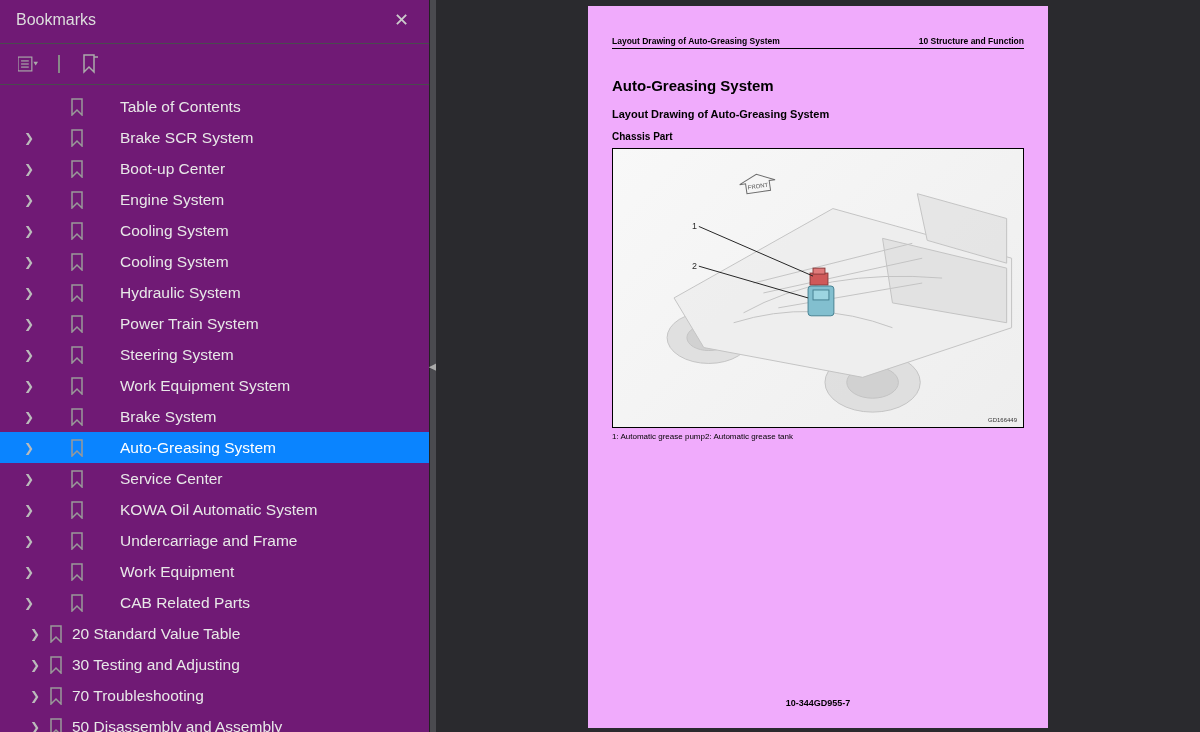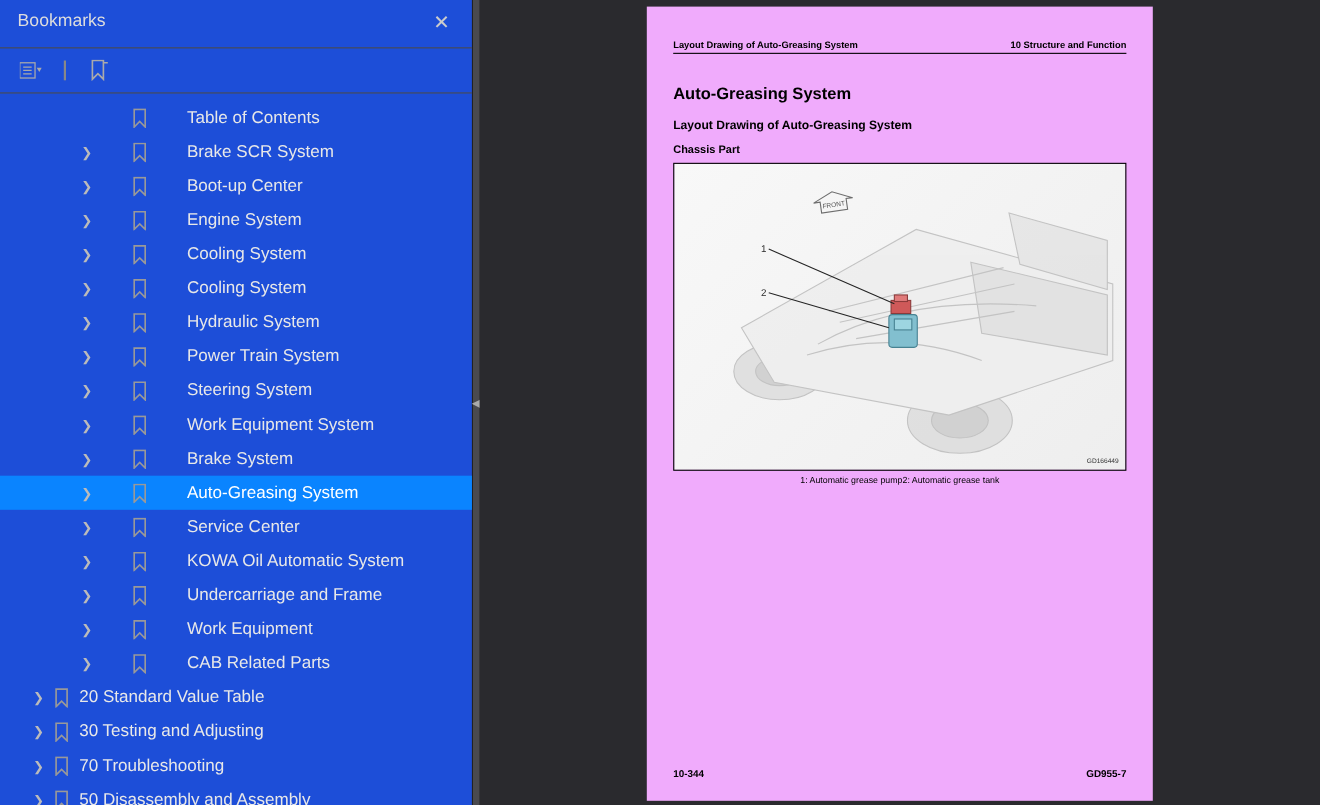--- a/index.html
+++ b/index.html
@@ -1,58 +1,58 @@
 <!DOCTYPE html>
 <html><head>
 <meta charset="utf-8">
 <style>
 * { margin: 0; padding: 0; box-sizing: border-box; }
 html, body { width: 1200px; height: 732px; overflow: hidden; font-family: "Segoe UI", Arial, sans-serif; }
 body { display: flex; background: #333; }
 
 
-.sidebar { width: 430px; height: 100%; background: #1d4ed8; color: #e8e8e8; display: flex; flex-direction: column; border-right: 1px solid #222; }
+.sidebar { width: 430px; height: 100%; background: #701a75; color: #e8e8e8; display: flex; flex-direction: column; border-right: 1px solid #222; }
 .sidebar-header { display: flex; align-items: center; justify-content: space-between; padding: 5px 14px 8px 16px; border-bottom: 1px solid #4a4a4f; font-size: 16px; font-weight: 400; color: #ddd; }
 .close-x { font-size: 18px; color: #ccc; cursor: pointer; padding: 4px 6px; }
 .toolbar-row { display: flex; align-items: center; gap: 18px; padding: 10px 14px 10px 18px; border-bottom: 1px solid #4a4a4f; }
 .toolbar-icon { width: 20px; height: 20px; display:flex; align-items:center; justify-content:center; color:#bbb; cursor:pointer; }
 .thinline { border-left:2px solid #888; height:18px; margin: 0 2px; }
 
 
 .tree-wrap { flex: 1; overflow-y: auto; position: relative; padding-top: 6px; }
 .tree-wrap::-webkit-scrollbar { width: 12px; }
 .tree-wrap::-webkit-scrollbar-track { background: #38383d; }
 .tree-wrap::-webkit-scrollbar-thumb { background: #111; border-radius: 0; }
 .tree { list-style: none; font-size: 15.5px; color: #e8e8e8; }
 .node { display: flex; align-items: center; height: 31px; cursor: pointer; white-space: nowrap; }
 .node.selected { background: #0a84ff; color: #fff; }
 .node .chev { width: 14px; text-align: center; color: #bbb; font-size: 12px; flex-shrink:0; }
 .node .bm { width: 16px; height: 18px; margin: 0 8px 0 4px; flex-shrink:0; fill:none; stroke:#999; stroke-width:1.5; }
 .node .label { }
 .depth1 { padding-left: 28px; }
-.depth2 { padding-left: 72px; gap: 27px; }
+.depth2 { padding-left: 22px; gap: 27px; }
 .depth1 .chev, .depth2 .chev { margin-right: 2px; }
 
 
 .collapse-handle { width: 6px; background: #4a4a4f; display:flex; align-items:center; justify-content:center; cursor:pointer; }
 .collapse-handle .tri { color:#aaa; font-size:11px; }
 
 
 .main { flex:1; background:#2a2a2e; display:flex; justify-content:center; overflow:auto; position:relative; }
 .page { width: 460px; background:#f0abfc; margin-top:6px; padding: 30px 24px 20px 24px; font-family: Arial, sans-serif; color:#000; font-size:9px; display:flex; flex-direction:column; height: calc(100% - 10px); }
 .pg-top { display:flex; justify-content:space-between; font-size:8.5px; font-weight:bold; border-bottom:1.5px solid #000; padding-bottom:2px; }
 .pg-title { font-size:15px; font-weight:bold; margin-top:28px; }
 .pg-sub { font-size:8px; margin-top:2px; }
 .pg-h2 { font-size:11px; font-weight:bold; margin-top:14px; }
 .pg-h3 { font-size:10px; font-weight:bold; margin-top:11px; }
 .diagram-box { border:1px solid #000; margin-top:6px; height:280px; position:relative; overflow:hidden; background: linear-gradient(135deg,#f8f8f8 0%,#eee 100%); }
 .diagram-svg { width:100%; height:100%; opacity:0.85; }
 .diag-id { position:absolute; bottom:4px; right:6px; font-size:6px; color:#333; }
-.callouts { display:flex; justify-content:center; font-size:8px; margin-top:4px; }
-.pg-footer { margin-top:auto; display:flex; justify-content:space-between; font-size:9px; font-weight:bold; padding-top:20px; }
+.callouts { display:flex; justify-content:flex-start; font-size:8px; margin-top:4px; }
+.pg-footer { margin-top:auto; display:flex; justify-content:center; font-size:9px; font-weight:bold; padding-top:20px; }
 
 .cursor { position:absolute; left:464px; top:186px; pointer-events:none; }
 </style>
 </head>
 <body>
 
 <div class="sidebar">
   <div class="sidebar-header">
     <span>Bookmarks</span>
     <span class="close-x">✕</span>

